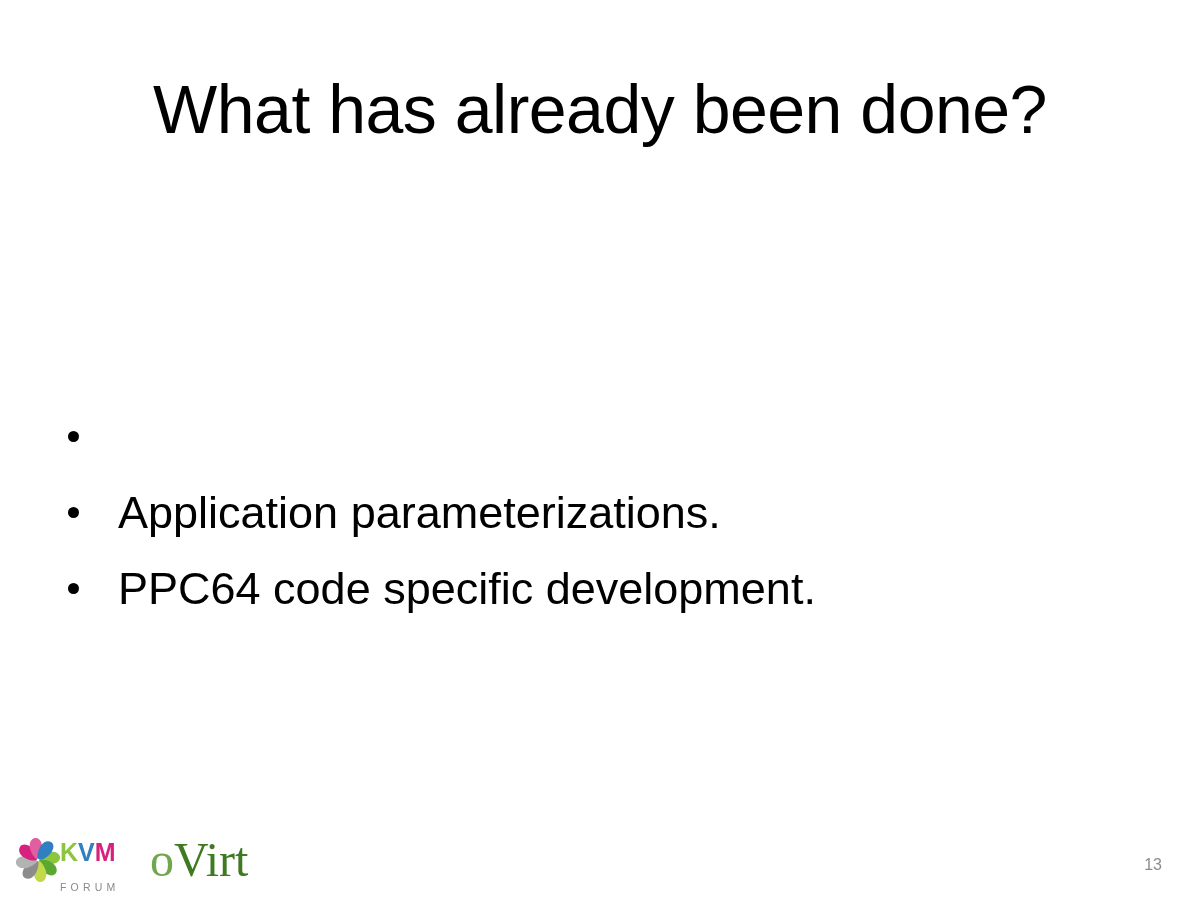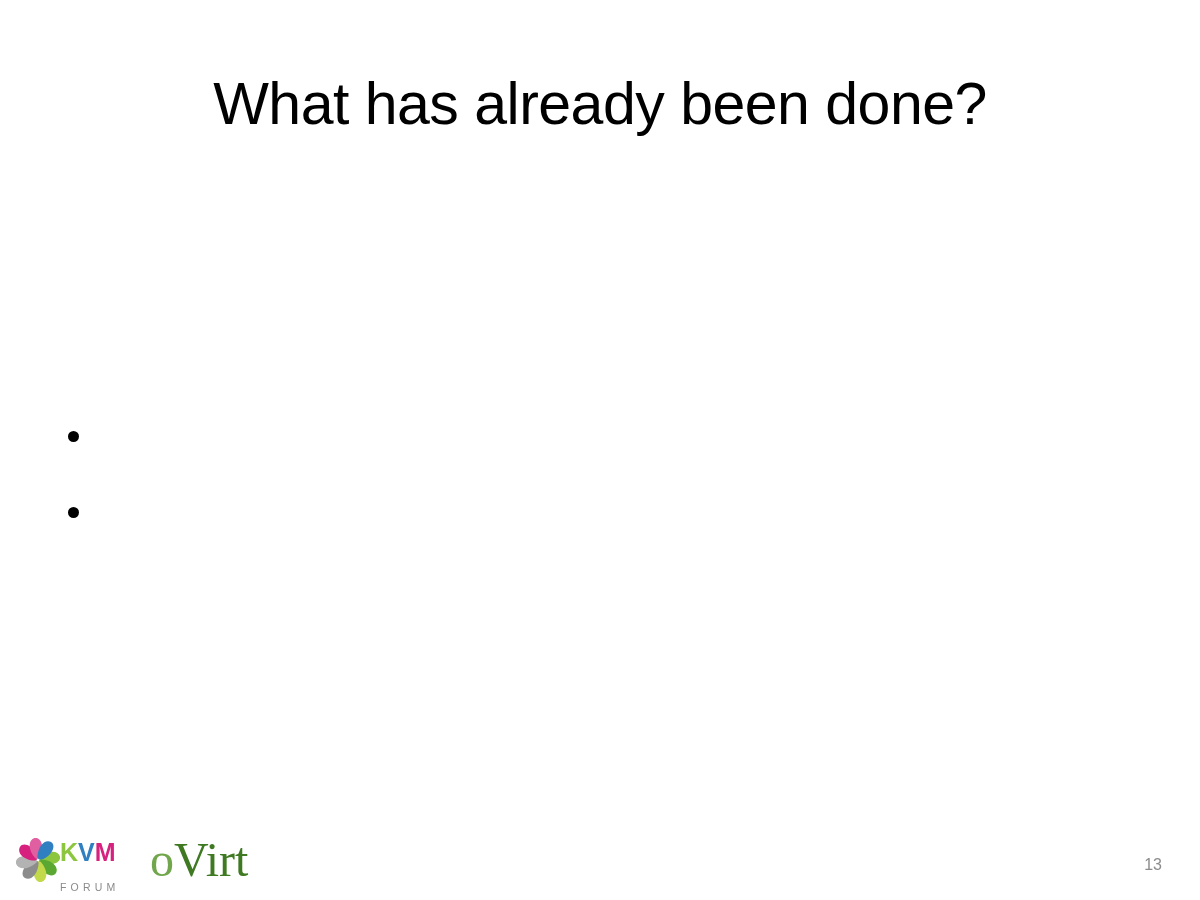--- a/index.html
+++ b/index.html
@@ -23,21 +23,21 @@
   }
 
   
   .slide-title {
     position: absolute;
     top: 74px;
     left: 60px;
     width: 1080px;
     text-align: center;
     font-family: "Liberation Sans", sans-serif;
-    font-size: 59px;
+    font-size: 68px;
     font-weight: 400;
     color: #000000;
     letter-spacing: -0.5px;
     line-height: 1.05;
     white-space: nowrap;
   }
 
   
   .body-list {
     position: absolute;
@@ -182,20 +182,25 @@
 <div class="slide">
 
   <div class="slide-title">What has already been done?</div>
 
   <ul class="body-list">
     <li>
       <span class="bullet-dot"></span>
     </li>
     <li>
       <span class="bullet-dot"></span>
+      <span class="bullet-text">Application parameterizations.</span>
+    </li>
+    <li>
+      <span class="bullet-dot"></span>
+      <span class="bullet-text">PPC64 code specific development.</span>
     </li>
   </ul>
 
   <div class="footer-logos">
 
     <div class="logo-kvm">
       <svg class="kvm-pinwheel" viewBox="0 0 100 100">
         <g transform="translate(50,50)">
           <g transform="rotate(0)">
             <path d="M4,-6 C24,-24 46,-22 50,-8 C53,4 36,14 14,8 C6,6 0,0 4,-6 Z" fill="#8cc63e"></path>

